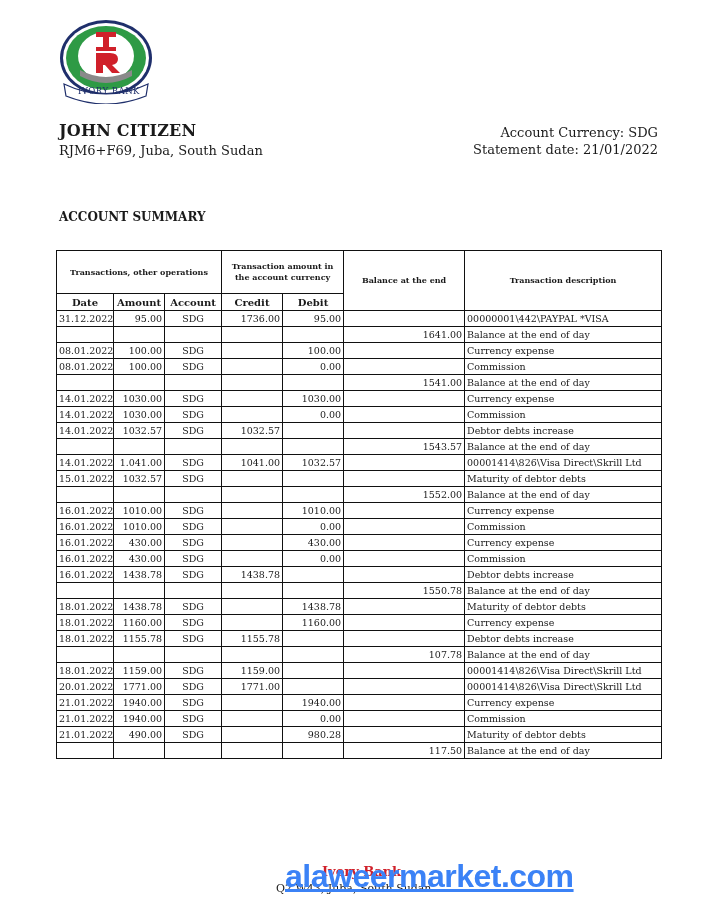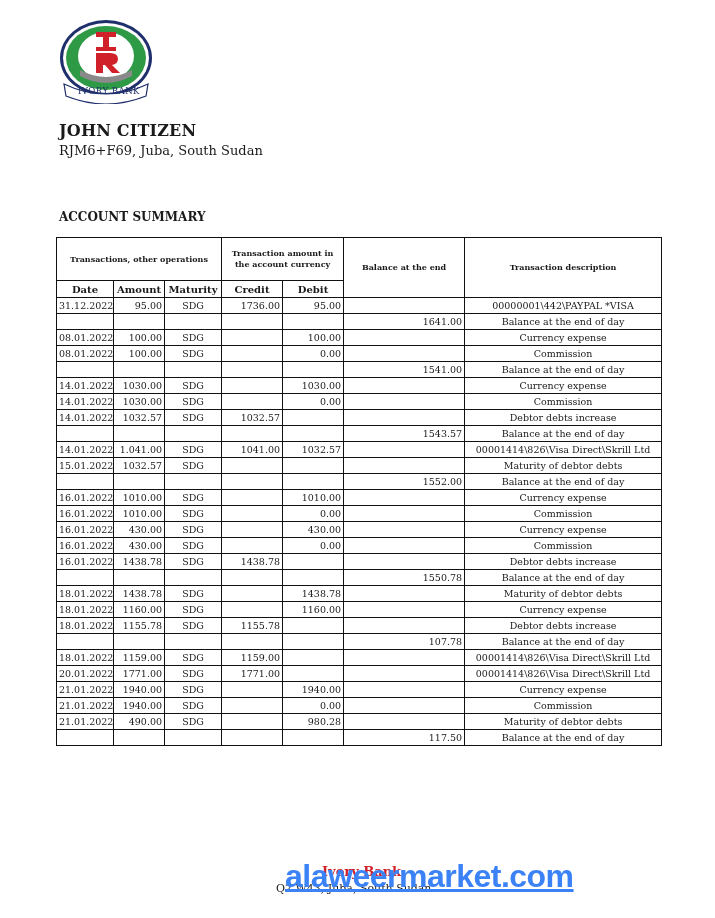--- a/index.html
+++ b/index.html
@@ -3,28 +3,28 @@
 <meta charset="utf-8">
 <style>
   html, body { margin: 0; padding: 0; background: #ffffff; }
   body { width: 715px; height: 918px; position: relative; overflow: hidden;
          font-family: "DejaVu Serif", "Liberation Serif", serif; color: #1a1a1a; }
   .logo { position: absolute; left: 56px; top: 18px; width: 100px; height: 86px; }
   .name { position: absolute; left: 59px; top: 121px; font-size: 16px; font-weight: bold; letter-spacing: 0.2px; }
   .addr { position: absolute; left: 59px; top: 143px; font-size: 13px; }
   .acct { position: absolute; right: 57px; top: 122px; text-align: right; font-size: 13px; line-height: 17px; }
   .summary { position: absolute; left: 59px; top: 210px; font-size: 12px; font-weight: bold; }
-  table { position: absolute; left: 56px; top: 237px; width: 605px; border-collapse: collapse; table-layout: fixed; }
+  table { position: absolute; left: 56px; top: 250px; width: 605px; border-collapse: collapse; table-layout: fixed; }
   td, th { border: 1.6px solid #111; font-size: 9.5px; padding: 0 2px; height: 15px; line-height: 15px; overflow: hidden; white-space: nowrap; }
   th { font-weight: bold; font-size: 8px; text-align: center; }
   th.big { height: 42px; line-height: 11px; white-space: normal; }
   th.sub { font-size: 10px; height: 16px; }
   td.r { text-align: right; }
   td.c { text-align: center; }
-  td.l { text-align: center; }
+  td.l { text-align: left; }
   .footer { position: absolute; left: 0; top: 864px; width: 715px; }
   .bank { position: absolute; left: 322px; top: 0; color: #d0202a; font-weight: bold; font-size: 13px; }
   .baddr { position: absolute; left: 276px; top: 18px; font-size: 11px; color: #222; }
   .wm { position: absolute; left: 285px; top: -6px; color: #3b82f6; font-family: "Liberation Sans", sans-serif; font-weight: bold; font-size: 32px; letter-spacing: -0.5px; text-decoration: underline; }
 </style>
 </head>
 <body>
 
 <div class="logo">
   <svg width="100" height="86" viewBox="0 0 100 86">
@@ -39,20 +39,22 @@
     <path d="M40 35 h14 q8 0 8 6 q0 5 -6 6 l8 8 h-8 l-7 -8 h-2 v8 h-7 z" fill="#d0202a"></path>
     <path d="M8 66 Q50 86 92 66 L90 78 Q50 94 10 78 Z" fill="#ffffff" stroke="#1f2f6b" stroke-width="1.2"></path>
   </svg>
   <span style="position:absolute;left:22px;top:68px;font-size:8.5px;color:#1f2f6b;letter-spacing:0.5px;">IVORY BANK</span>
 </div>
 
 <div class="name">JOHN CITIZEN</div>
 <div class="addr">RJM6+F69, Juba, South Sudan</div>
 
 <div class="acct">
+  <div style="margin-top:2px;">Account Currency: SDG</div>
+  <div>Statement date: 21/01/2022</div>
 </div>
 
 <div class="summary">ACCOUNT SUMMARY</div>
 
 <table>
   <colgroup>
     <col style="width:57px">
       <col style="width:51px">
       <col style="width:57px">
     <col style="width:61px">
@@ -63,21 +65,21 @@
   <thead>
     <tr>
       <th class="big" colspan="3">Transactions, other operations</th>
       <th class="big" colspan="2">Transaction amount in the account currency</th>
       <th class="big" rowspan="2">Balance at the end</th>
       <th class="big" rowspan="2">Transaction description</th>
     </tr>
     <tr>
       <th class="sub">Date</th>
       <th class="sub">Amount</th>
-      <th class="sub">Maturity</th>
+      <th class="sub">Account</th>
       <th class="sub">Credit</th>
       <th class="sub">Debit</th>
     </tr>
   </thead>
   <tbody id="tbody">
       <tr>
         <td class="l">31.12.2022</td>
         <td class="r">95.00</td>
         <td class="c">SDG</td>
         <td class="r">1736.00</td>

